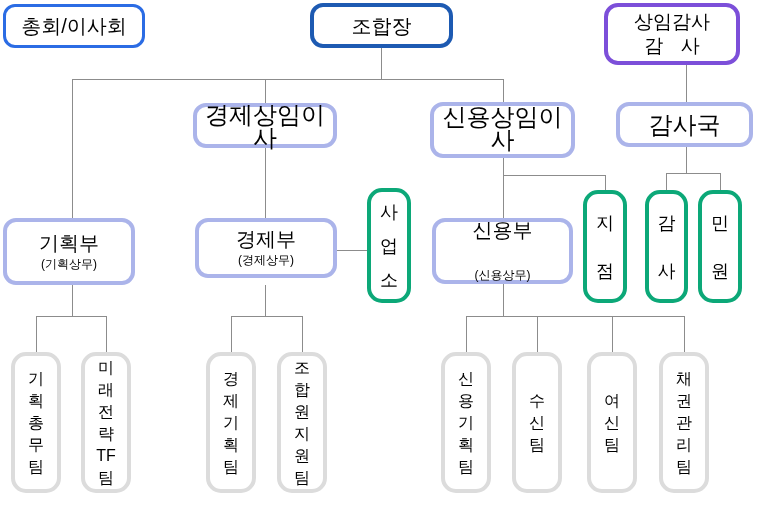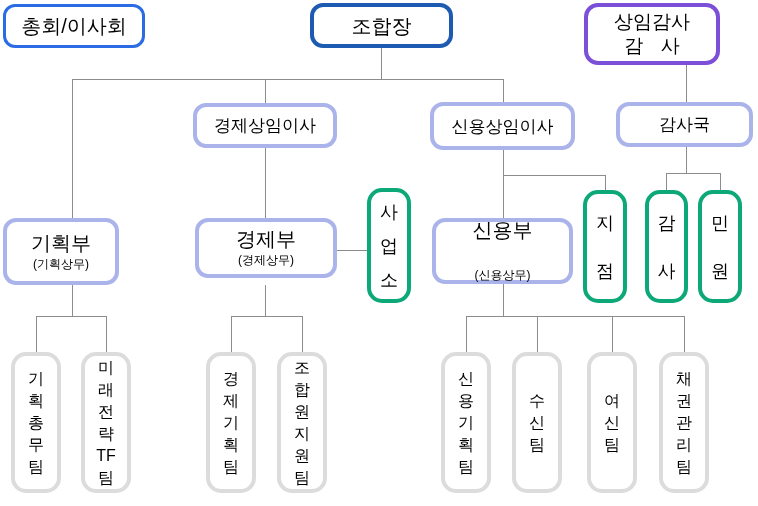--- a/index.html
+++ b/index.html
@@ -13,21 +13,21 @@
     display:flex;flex-direction:column;align-items:center;justify-content:center;
     text-align:center;
   }
   .b-assembly{border:3px solid #2b6ce4;border-radius:12px;}
   .b-president{border:4px solid #1d5ab2;border-radius:13px;}
   .b-auditor{border:4px solid #7c4fd9;border-radius:14px;}
   .b-peri{border:4px solid #abb4ea;border-radius:13px;}
   .b-green{border:4px solid #0ca878;border-radius:15px;}
   .b-gray{border:4px solid #dcdcdc;border-radius:15px;}
   .t-lg{font-size:20px;line-height:24px;}
-  .t-md{font-size:17px;line-height:23px;}
+  .t-md{font-size:24px;line-height:23px;}
   .t-sub{font-size:12px;line-height:17px;margin-top:1px;}
   .two-line{line-height:24px;font-size:19px;}
   .wordgap{word-spacing:12px;}
   .vtext{white-space:pre-line;text-align:center;font-size:16px;line-height:22px;}
   .v2{font-size:18px;line-height:48px;}
   .v3{font-size:18px;line-height:34px;}
 </style>
 </head>
 <body>
 
@@ -79,38 +79,38 @@
   </svg>
 
   <div class="box b-assembly t-lg" style="left:3px;top:4px;width:142px;height:44px;">
     <span>총회/이사회</span>
   </div>
 
   <div class="box b-president t-lg" style="left:310px;top:3px;width:143px;height:45px;text-align:center;">
     <span>조합장</span>
   </div>
 
-  <div class="box b-auditor two-line" style="left:584px;top:3px;width:136px;height:62px;">
+  <div class="box b-auditor two-line" style="left:604px;top:3px;width:136px;height:62px;">
     <span>상임감사</span>
     <span class="wordgap">감 사</span>
   </div>
 
   <div class="box b-peri t-md" style="left:193px;top:103px;width:144px;height:45px;">
     <span>경제상임이사</span>
   </div>
 
-  <div class="box b-peri t-md" style="left:430px;top:102px;width:145px;height:48px;">
+  <div class="box b-peri t-md" style="left:430px;top:102px;width:145px;height:56px;font-family:Liberation Mono, monospace;">
     <span>신용상임이사</span>
   </div>
 
   <div class="box b-peri t-md" style="left:616px;top:102px;width:137px;height:45px;">
     <span>감사국</span>
   </div>
 
-  <div class="box b-peri" style="left:3px;top:218px;width:116px;height:67px;">
+  <div class="box b-peri" style="left:3px;top:218px;width:132px;height:67px;">
     <span class="t-lg">기획부</span>
     <span class="t-sub">(기획상무)</span>
   </div>
 
   <div class="box b-peri" style="left:195px;top:218px;width:142px;height:60px;">
     <span class="t-lg">경제부</span>
     <span class="t-sub">(경제상무)</span>
   </div>
 
   <div class="box b-green vtext v3" style="left:367px;top:188px;width:44px;height:115px;">

